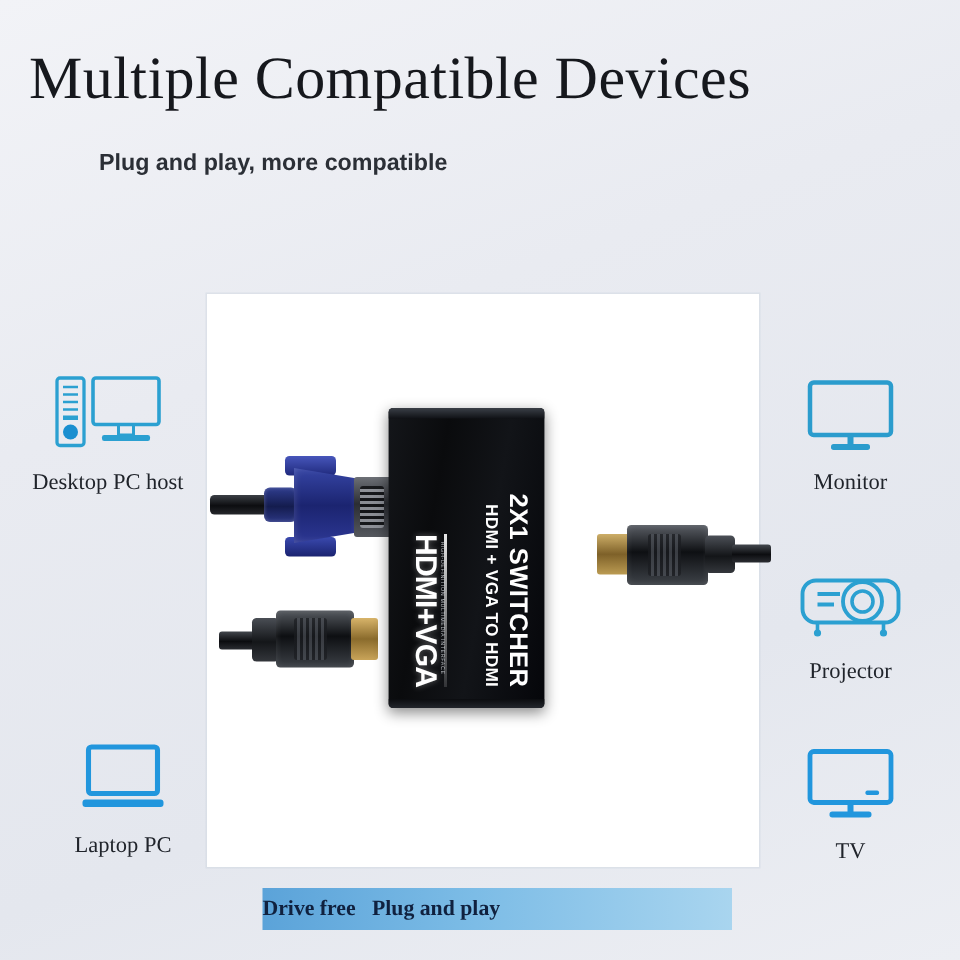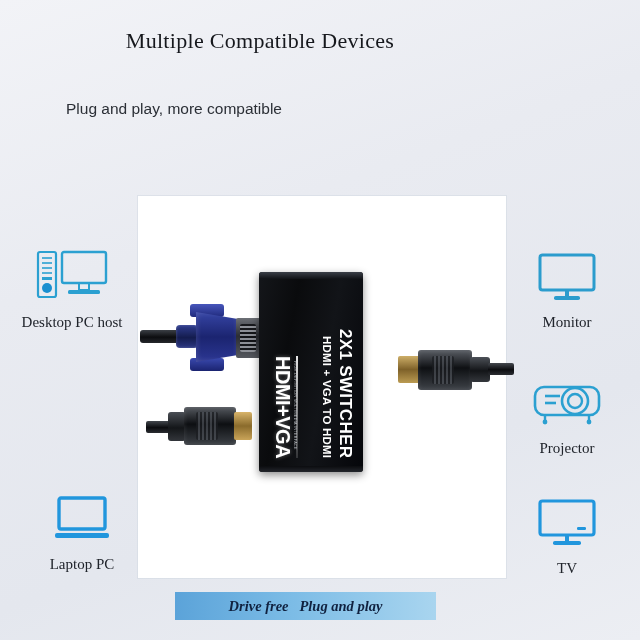--- a/index.html
+++ b/index.html
@@ -11,29 +11,29 @@
   #page{
     position:relative;width:640px;height:640px;
     background:linear-gradient(160deg,#f2f3f7 0%,#e9ebf1 35%,#e4e7ee 70%,#eceef3 100%);
     box-sizing:border-box;
   }
 
   
   .title{
     position:absolute;left:0;top:28px;width:520px;text-align:center;
     font-family:"Liberation Serif",serif;
-    font-size:22px;color:#16181d;letter-spacing:.3px;
+    font-size:40px;color:#16181d;letter-spacing:.3px;
     white-space:nowrap;
   }
   .sub{
     position:absolute;left:66px;
     font-family:"Liberation Sans",sans-serif;
     font-size:15.5px;color:#2b2f36;white-space:nowrap;
   }
-  .sub.l1{top:100px;}
+  .sub.l1{top:100px;font-weight:bold;}
   .sub.l2{top:133px;}
 
   
   .panel{
     position:absolute;left:138px;top:196px;width:368px;height:382px;
     background:#ffffff;
     box-shadow:0 0 0 1px rgba(210,216,226,.55);
   }
 
   
@@ -168,23 +168,23 @@
     left:470px;top:357px;width:20px;height:25px;border-radius:3px;
     background:linear-gradient(180deg,#4c5057,#131518 55%,#34373c);
   }
   .rh-wire{
     left:488px;top:363px;width:26px;height:12px;border-radius:2px;
     background:linear-gradient(180deg,#44484e,#0c0d10 55%,#2b2d32);
   }
 
   
   .banner{
-    position:absolute;left:175px;top:592px;width:261px;height:28px;
+    position:absolute;left:175px;top:592px;width:313px;height:28px;
     background:linear-gradient(90deg,#5ba3d9 0%,#7cbce6 45%,#a9d5ef 100%);
-    display:flex;align-items:center;justify-content:center;font-style:italic;
+    display:flex;align-items:center;
   }
   .banner span{
     font-family:"Liberation Serif",serif;
     font-size:14.5px;color:#10213f;font-weight:700;white-space:pre;
   }
   svg{display:block;}
 </style>
 </head>
 <body>
 

